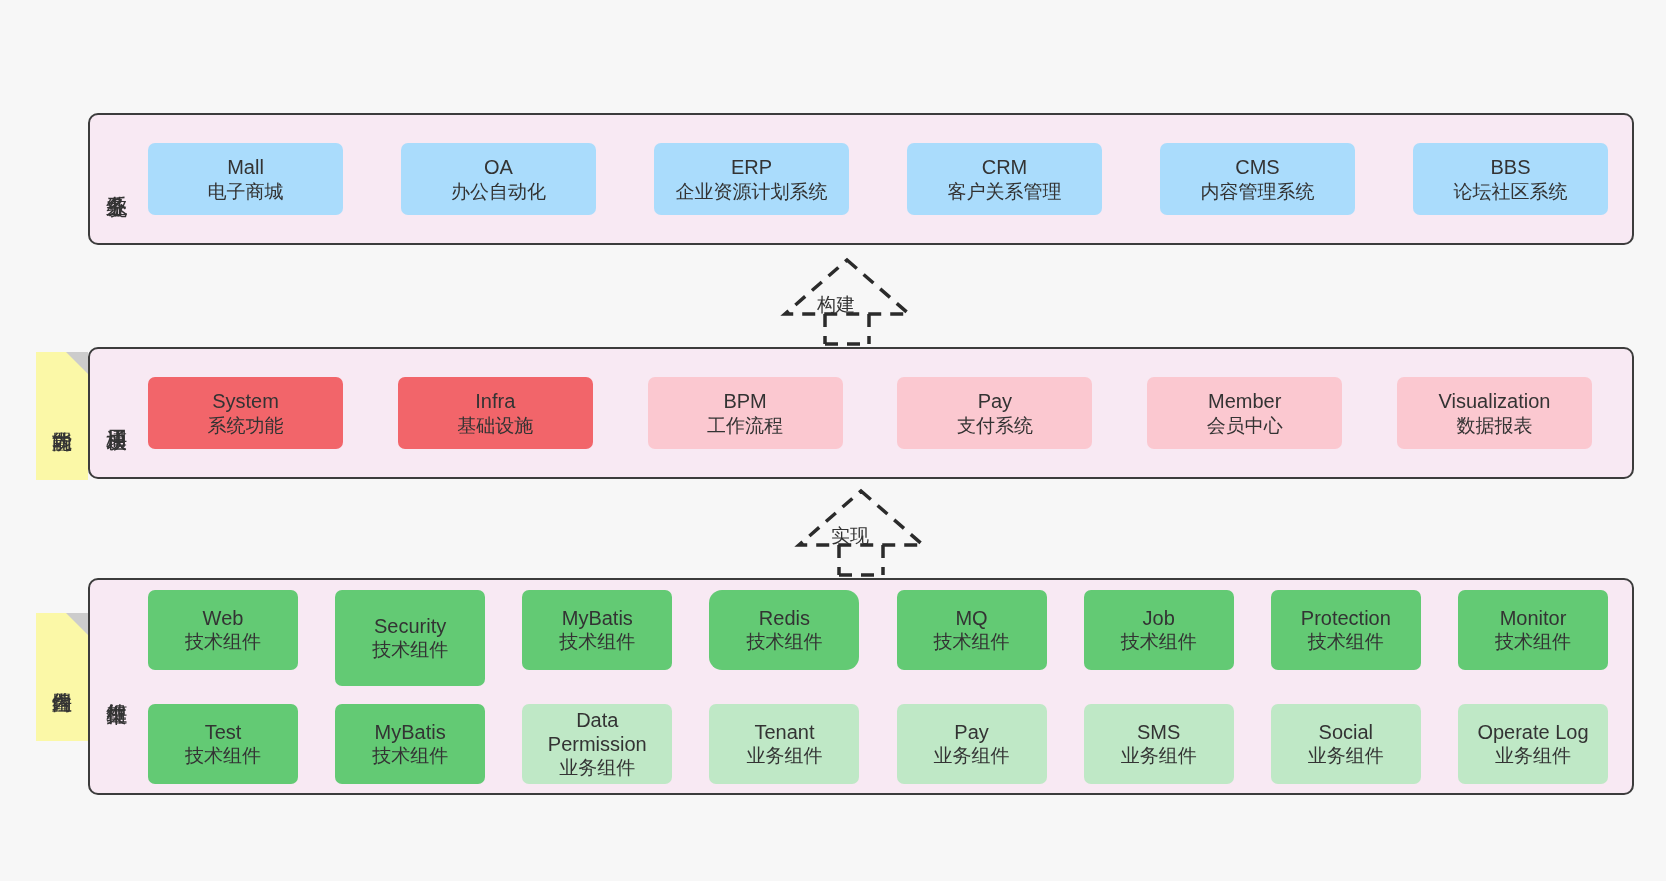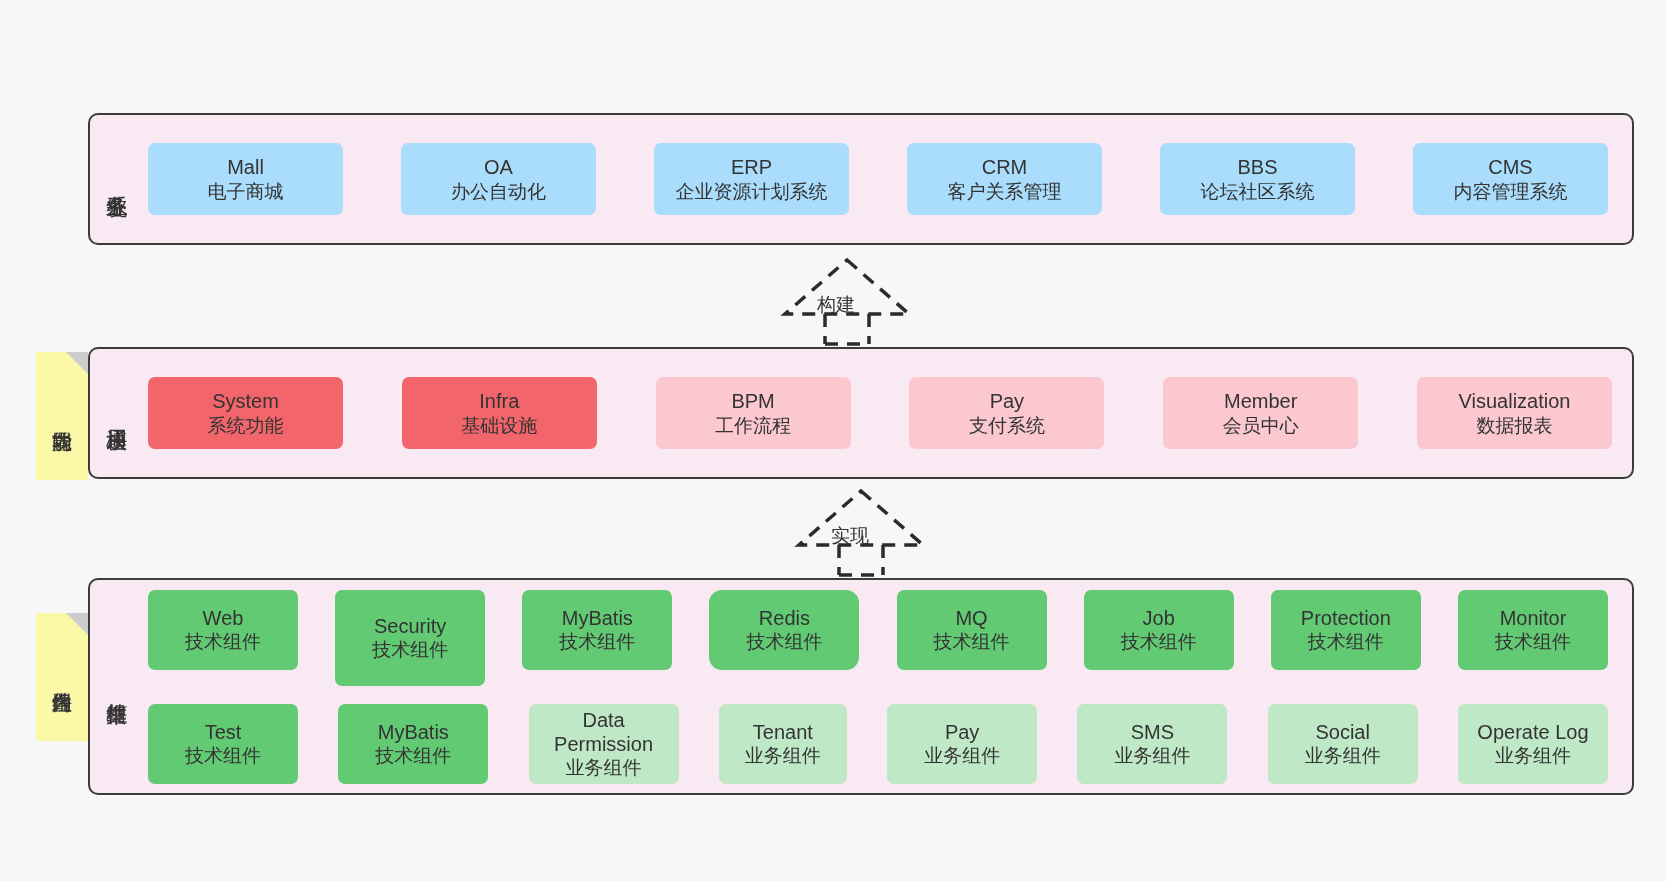--- a/index.html
+++ b/index.html
@@ -144,33 +144,33 @@
           </div>
           <div class="card c-blue" style="width: 195px; height: 72px;">
             <div class="t1">ERP</div>
             <div class="t2">企业资源计划系统</div>
           </div>
           <div class="card c-blue" style="width: 195px; height: 72px;">
             <div class="t1">CRM</div>
             <div class="t2">客户关系管理</div>
           </div>
           <div class="card c-blue" style="width: 195px; height: 72px;">
+            <div class="t1">CMS</div>
+            <div class="t2">内容管理系统</div>
+          </div>
+          <div class="card c-blue" style="width: 195px; height: 72px;">
             <div class="t1">BBS</div>
             <div class="t2">论坛社区系统</div>
           </div>
-          <div class="card c-blue" style="width: 195px; height: 72px;">
-            <div class="t1">CMS</div>
-            <div class="t2">内容管理系统</div>
-          </div>
         </div>
       </div>
     </div>
     <div class="layer" style="left: 88px; top: 347px; width: 1546px; height: 132px; background: rgb(248, 233, 243); border-color: rgb(60, 60, 60);">
       <div class="layer-title" style="width: 46px;">通用模块</div>
-      <div class="layer-body" style="padding-left: 8px; padding-right: 20px;">
+      <div class="layer-body" style="padding-left: 8px; padding-right: 40px;">
         <div class="card-row">
           <div class="card c-red" style="width: 195px; height: 72px;">
             <div class="t1">System</div>
             <div class="t2">系统功能</div>
           </div>
           <div class="card c-red" style="width: 195px; height: 72px;">
             <div class="t1">Infra</div>
             <div class="t2">基础设施</div>
           </div>
           <div class="card c-pink" style="width: 195px; height: 72px;">
@@ -239,21 +239,21 @@
             <div class="t2">技术组件</div>
           </div>
           <div class="card c-green" style="width: 150px; height: 80px;">
             <div class="t1">MyBatis</div>
             <div class="t2">技术组件</div>
           </div>
           <div class="card c-lightgreen" style="width: 150px; height: 80px;">
             <div class="t1">Data Permission</div>
             <div class="t2">业务组件</div>
           </div>
-          <div class="card c-lightgreen" style="width: 128px; height: 80px;">
+          <div class="card c-lightgreen" style="width: 150px; height: 80px;">
             <div class="t1">Tenant</div>
             <div class="t2">业务组件</div>
           </div>
           <div class="card c-lightgreen" style="width: 150px; height: 80px;">
             <div class="t1">Pay</div>
             <div class="t2">业务组件</div>
           </div>
           <div class="card c-lightgreen" style="width: 150px; height: 80px;">
             <div class="t1">SMS</div>
             <div class="t2">业务组件</div>

